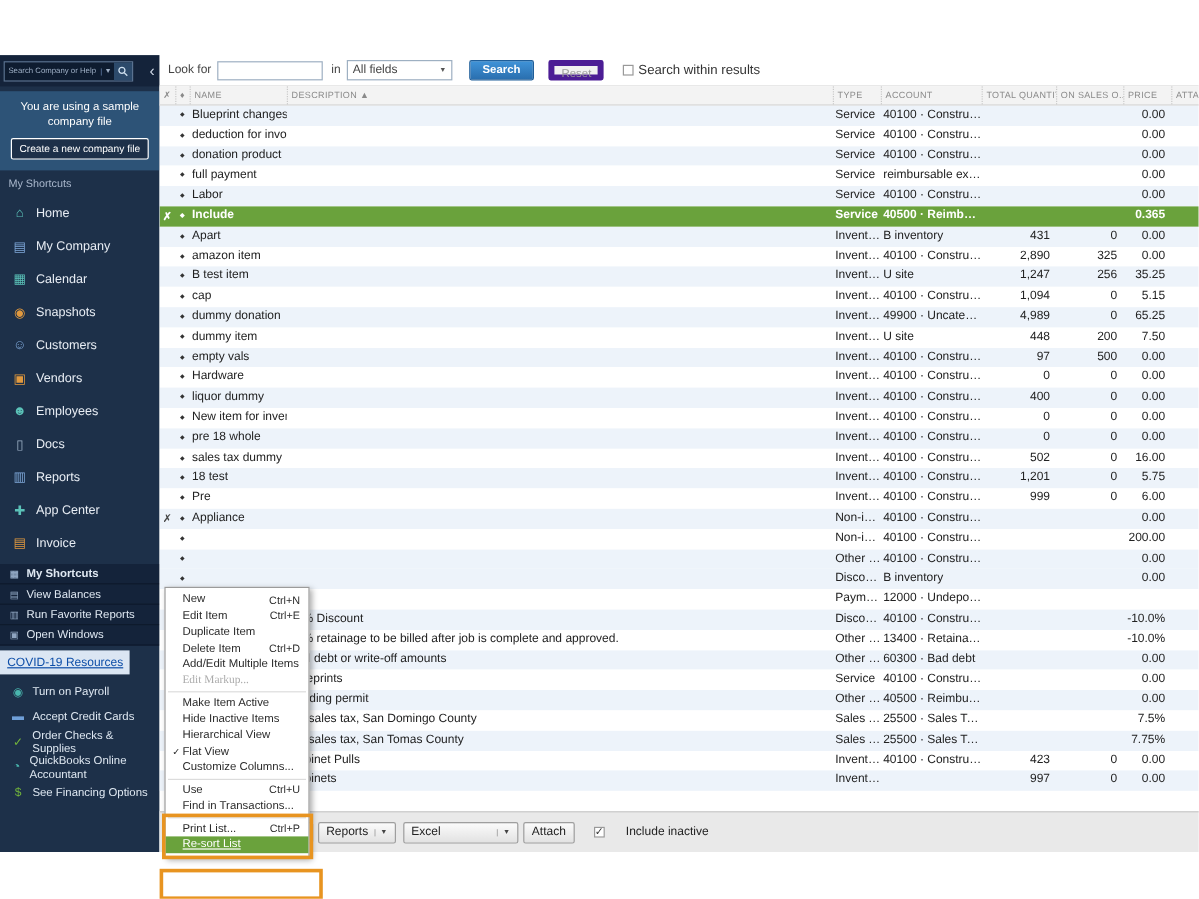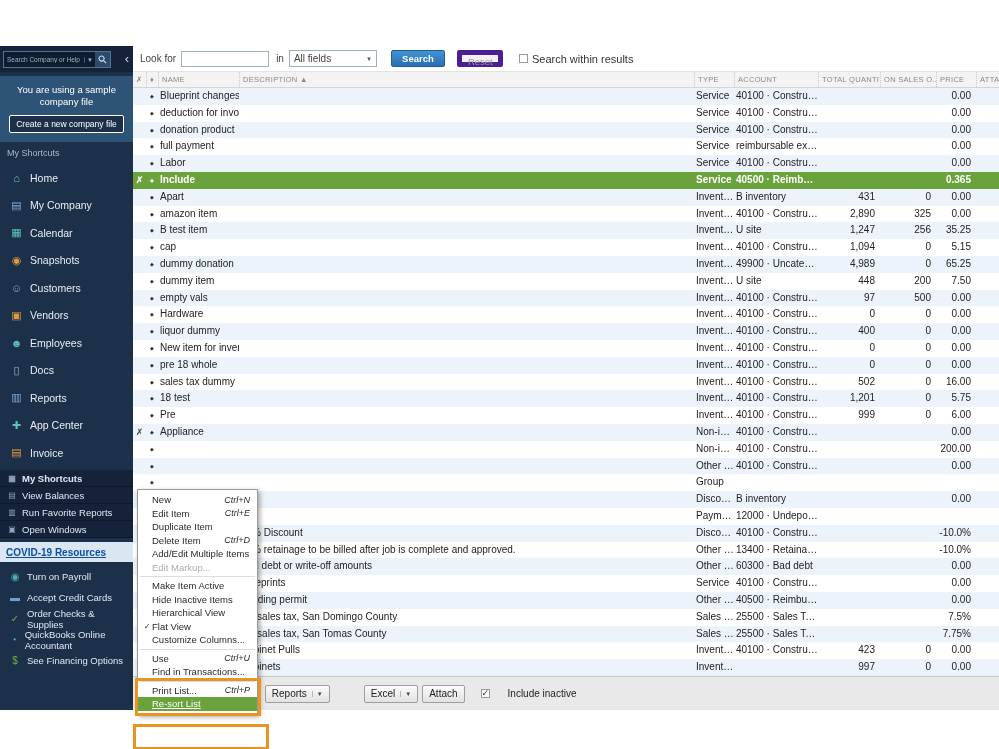--- a/index.html
+++ b/index.html
@@ -29,22 +29,22 @@
     padding:3px 6px;border-radius:2px;font-family:inherit;cursor:pointer;}
   .sb-label{position:absolute;left:0;top:102px;width:133px;padding-left:7px;font-size:9px;color:#a9b7cc;}
   .nav{position:absolute;left:0;top:118px;width:133px;}
   .nav-item{height:27.5px;display:flex;align-items:center;color:#e8edf4;font-size:10.5px;cursor:pointer;}
   .nav-item .ic{width:15px;text-align:center;margin:0 6px 0 9px;font-size:11px;}
   .sections{position:absolute;left:0;top:424px;width:133px;background:var(--navy-dark);}
   .sec-row{height:17px;display:flex;align-items:center;color:#dfe8f2;font-size:9.5px;
     border-bottom:1px solid #0e1a2c;cursor:pointer;}
   .sec-row .ic{width:12px;text-align:center;margin:0 4px 0 6px;font-size:8px;color:#8fa5c0;}
   .sec-row.first{font-weight:bold;}
-  .covid{position:absolute;left:0;top:496px;width:133px;height:20px;background:var(--covid-bg);
-    color:var(--covid-text);font-size:10px;font-weight:bold;text-decoration:underline;
+  .covid{position:absolute;left:0;top:496px;width:108px;height:20px;background:var(--covid-bg);
+    color:var(--covid-text);font-size:10px;font-weight:normal;text-decoration:underline;
     display:flex;align-items:center;padding-left:6px;cursor:pointer;}
   .sb-bottom{position:absolute;left:0;top:520px;width:133px;}
   .sbb-item{height:21px;display:flex;align-items:center;color:#dfe8f2;font-size:9.5px;cursor:pointer;}
   .sbb-item .ic{width:14px;text-align:center;margin:0 5px 0 8px;font-size:10px;}
 
   
   .main{position:absolute;left:133px;top:0;width:866px;height:664px;background:#fff;}
   .controls{position:absolute;left:0;top:0;width:866px;height:26px;display:flex;align-items:center;
     font-size:10px;color:#444;border-bottom:1px solid #e3e3e3;}
   .controls .lbl{margin-left:7px;}
@@ -80,33 +80,33 @@
   .c-nm,.c-ds{padding-left:2px;}
   .c-ty,.c-ac{padding-left:2px;text-overflow:ellipsis;}
   .c-qt,.c-sl,.c-pr{text-align:right;padding-right:5px;}
 
   .bottombar{position:absolute;left:0;top:630px;width:866px;height:34px;background:#e9e9e9;
     border-top:1px solid #c9c9c9;display:flex;align-items:center;padding-left:5px;}
   .bbtn{height:18px;margin-right:4px;background:linear-gradient(#fbfbfb,#e2e2e2);border:1px solid #9e9e9e;
     border-radius:2px;font-size:10px;color:#222;font-family:inherit;display:flex;align-items:center;
     padding:0 6px;cursor:pointer;}
   .bbtn .cv{font-size:6px;margin-left:5px;border-left:1px solid #b5b5b5;padding-left:4px;color:#444;}
-  .bbtn.gap{margin-left:30px;}
+  .bbtn.gap{margin-left:2px;gap:42px;}
   .inc{display:flex;align-items:center;gap:18px;font-size:10px;color:#222;margin-left:12px;}
   .chk.on{background:#fff;position:relative;}
   .chk.on::after{content:"✓";position:absolute;left:0;top:-2px;font-size:9px;color:#333;}
 
   
   .menu{position:absolute;left:137px;top:443px;width:121px;background:#fff;border:1px solid #9b9b9b;
     box-shadow:2px 2px 5px rgba(0,0,0,.35);z-index:50;padding:3px 0;}
   .mi{height:13.5px;display:flex;align-items:center;font-size:9.5px;color:#2a2a2a;padding:0 7px 0 4px;cursor:pointer;}
   .mi .ck{width:10px;text-align:center;font-size:8px;flex:none;}
   .mi .lbl{flex:1;white-space:nowrap;overflow:hidden;}
-  .mi .sc{margin-left:12px;font-size:9px;color:#2a2a2a;font-style:italic;}
-  .mi.dis .lbl,.mi.dis .sc{color:#ababab;}
+  .mi .sc{margin-left:12px;font-size:9px;color:#2a2a2a;}
+  .mi.dis .lbl,.mi.dis .sc{color:#ababab;font-family:Liberation Serif, serif;}
   .mi.hl{background:var(--green);}
   .mi.hl .lbl{color:#fff;text-decoration:underline;}
   .menu-sep{height:1px;background:#dcdcdc;margin:2px 2px;}
 
   
   .ann{position:absolute;border:3px solid var(--orange);z-index:90;pointer-events:none;}
   .ann1{left:135px;top:632px;width:126px;height:38px;}
   .ann2{left:133px;top:678px;width:136px;height:26px;}
 </style>
 </head>
@@ -525,32 +525,20 @@
         <div class="trow alt">
           <div class="c-mk"></div>
           <div class="c-dm">◆</div>
           <div class="c-nm"></div>
           <div class="c-ds"></div>
           <div class="c-ty">Other Ch...</div>
           <div class="c-ac">40100 · Construction...</div>
           <div class="c-qt"></div>
           <div class="c-sl"></div>
           <div class="c-pr">0.00</div>
-          <div class="c-at"></div>
-        </div>
-        <div class="trow">
-          <div class="c-mk"></div>
-          <div class="c-dm">◆</div>
-          <div class="c-nm"></div>
-          <div class="c-ds"></div>
-          <div class="c-ty">Group</div>
-          <div class="c-ac"></div>
-          <div class="c-qt"></div>
-          <div class="c-sl"></div>
-          <div class="c-pr"></div>
           <div class="c-at"></div>
         </div>
         <div class="trow alt">
           <div class="c-mk"></div>
           <div class="c-dm">◆</div>
           <div class="c-nm"></div>
           <div class="c-ds"></div>
           <div class="c-ty">Discount</div>
           <div class="c-ac">B inventory</div>
           <div class="c-qt"></div>

